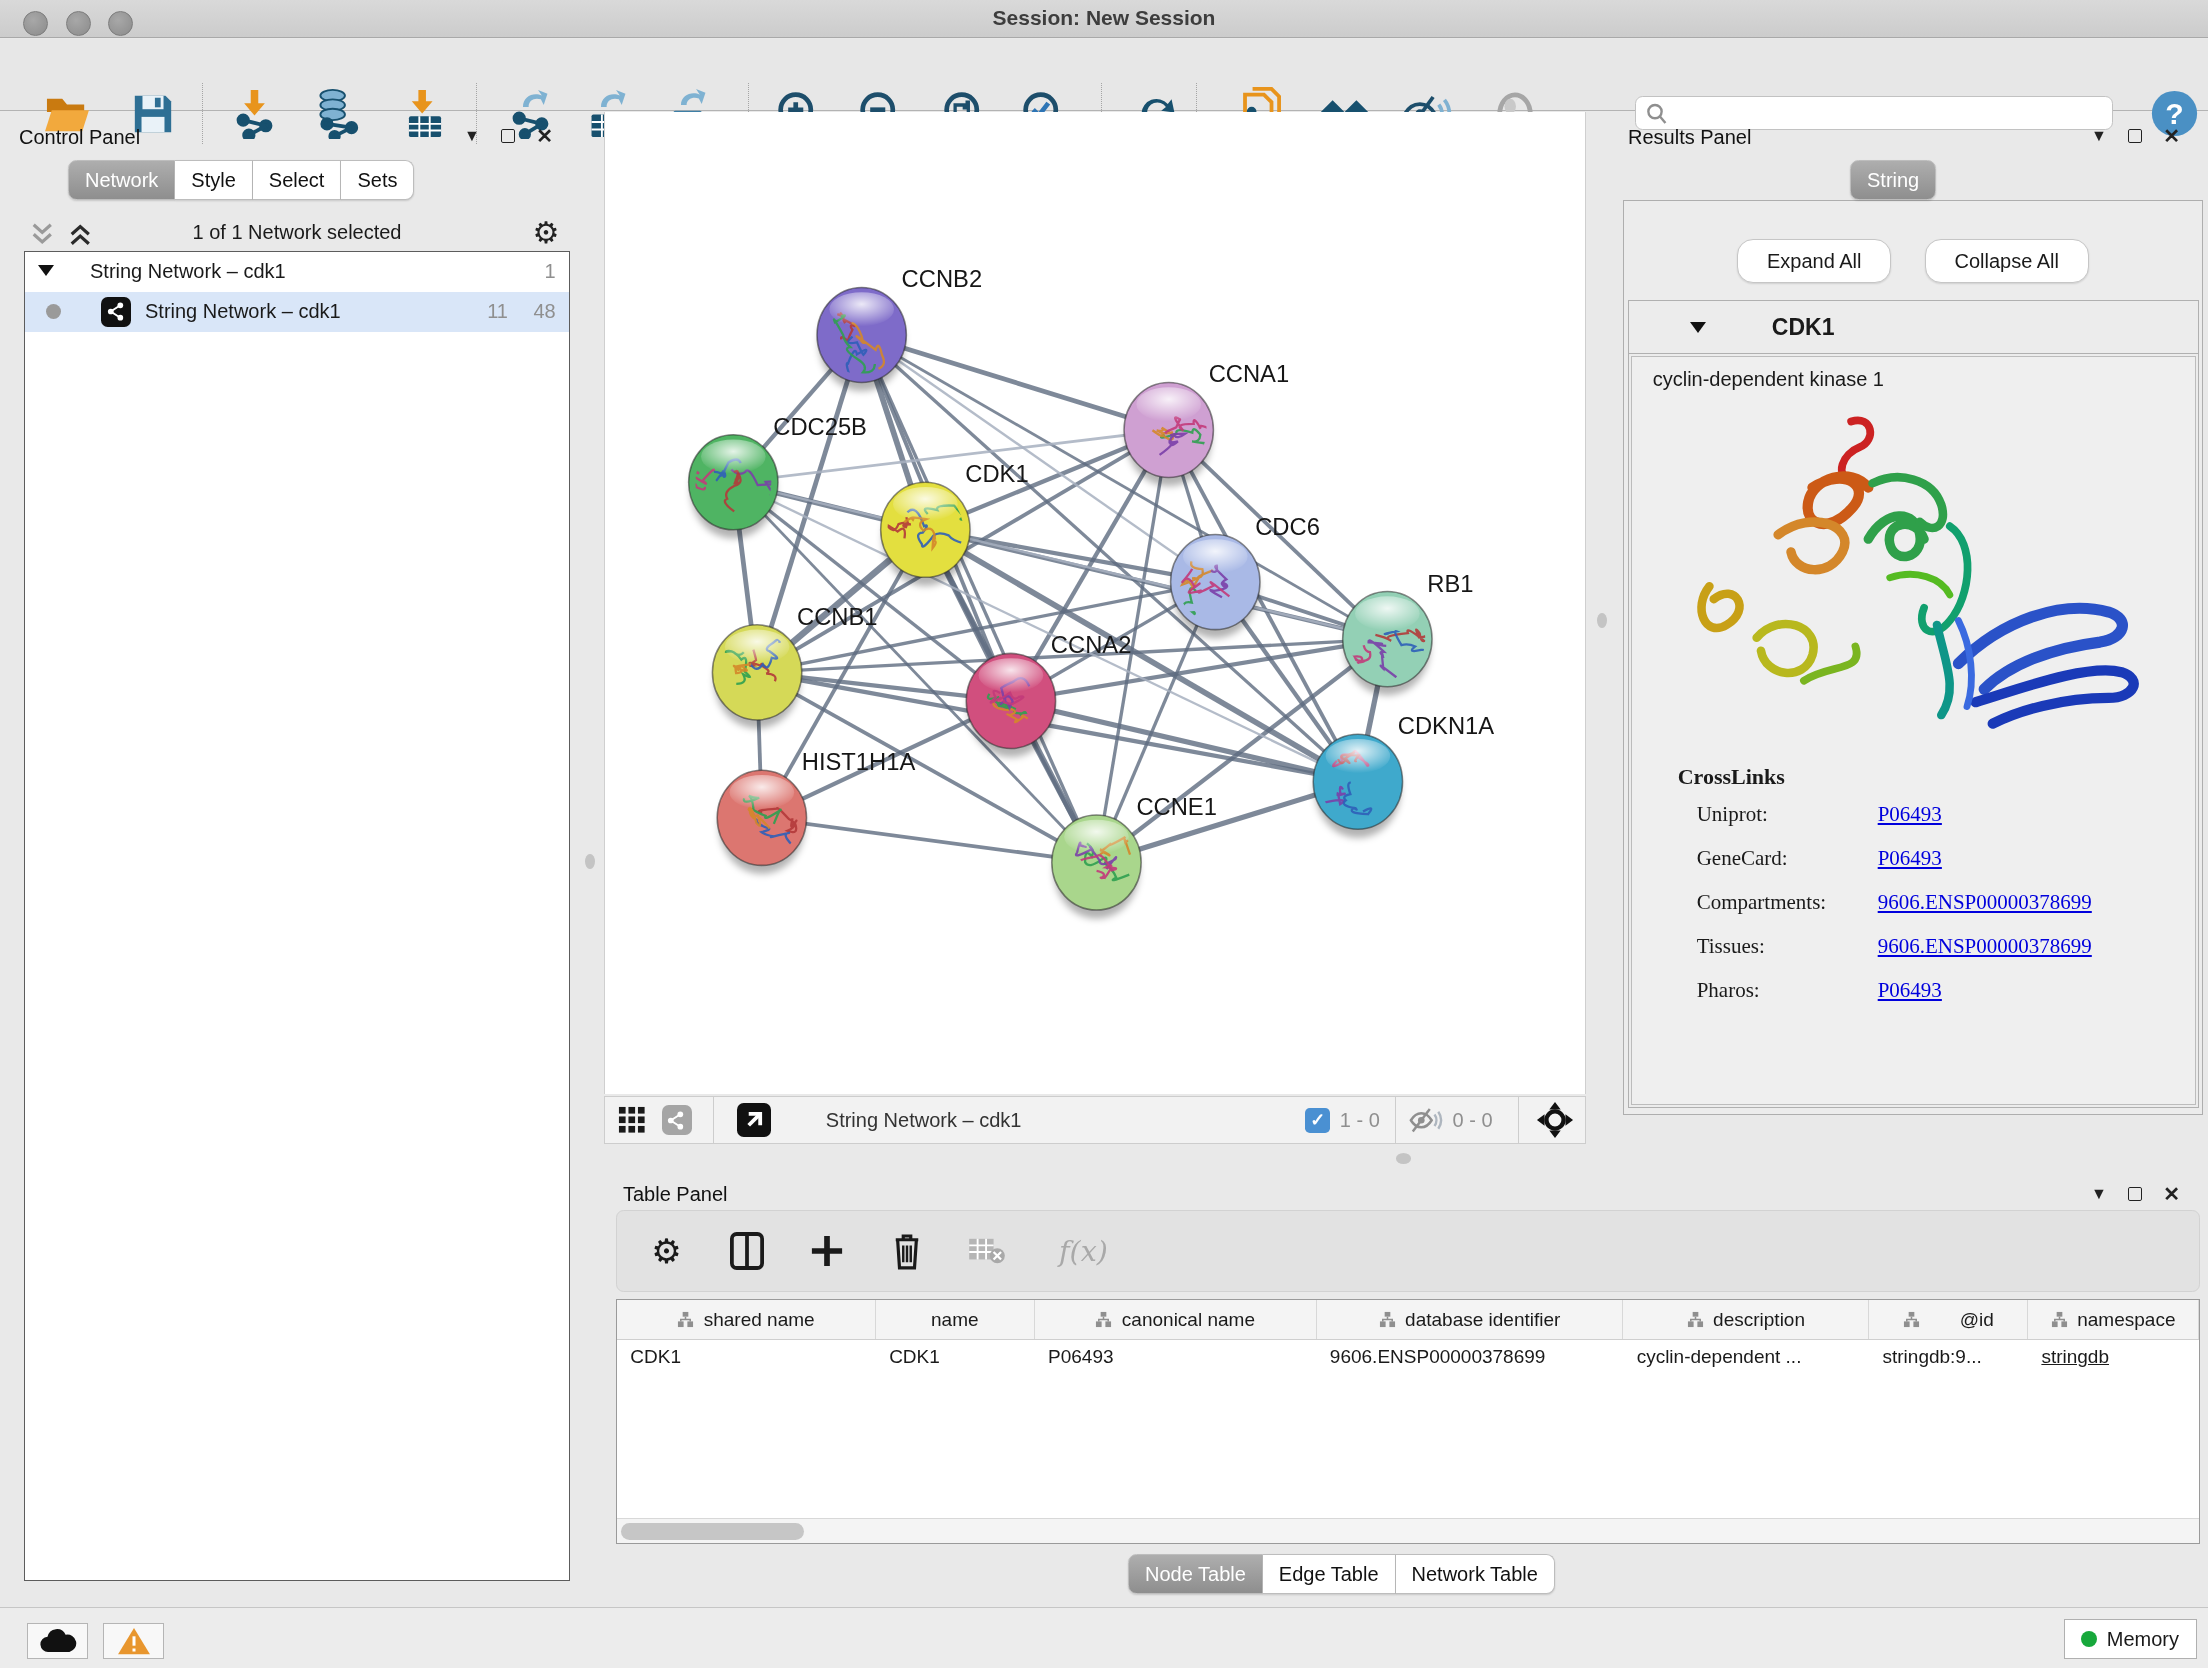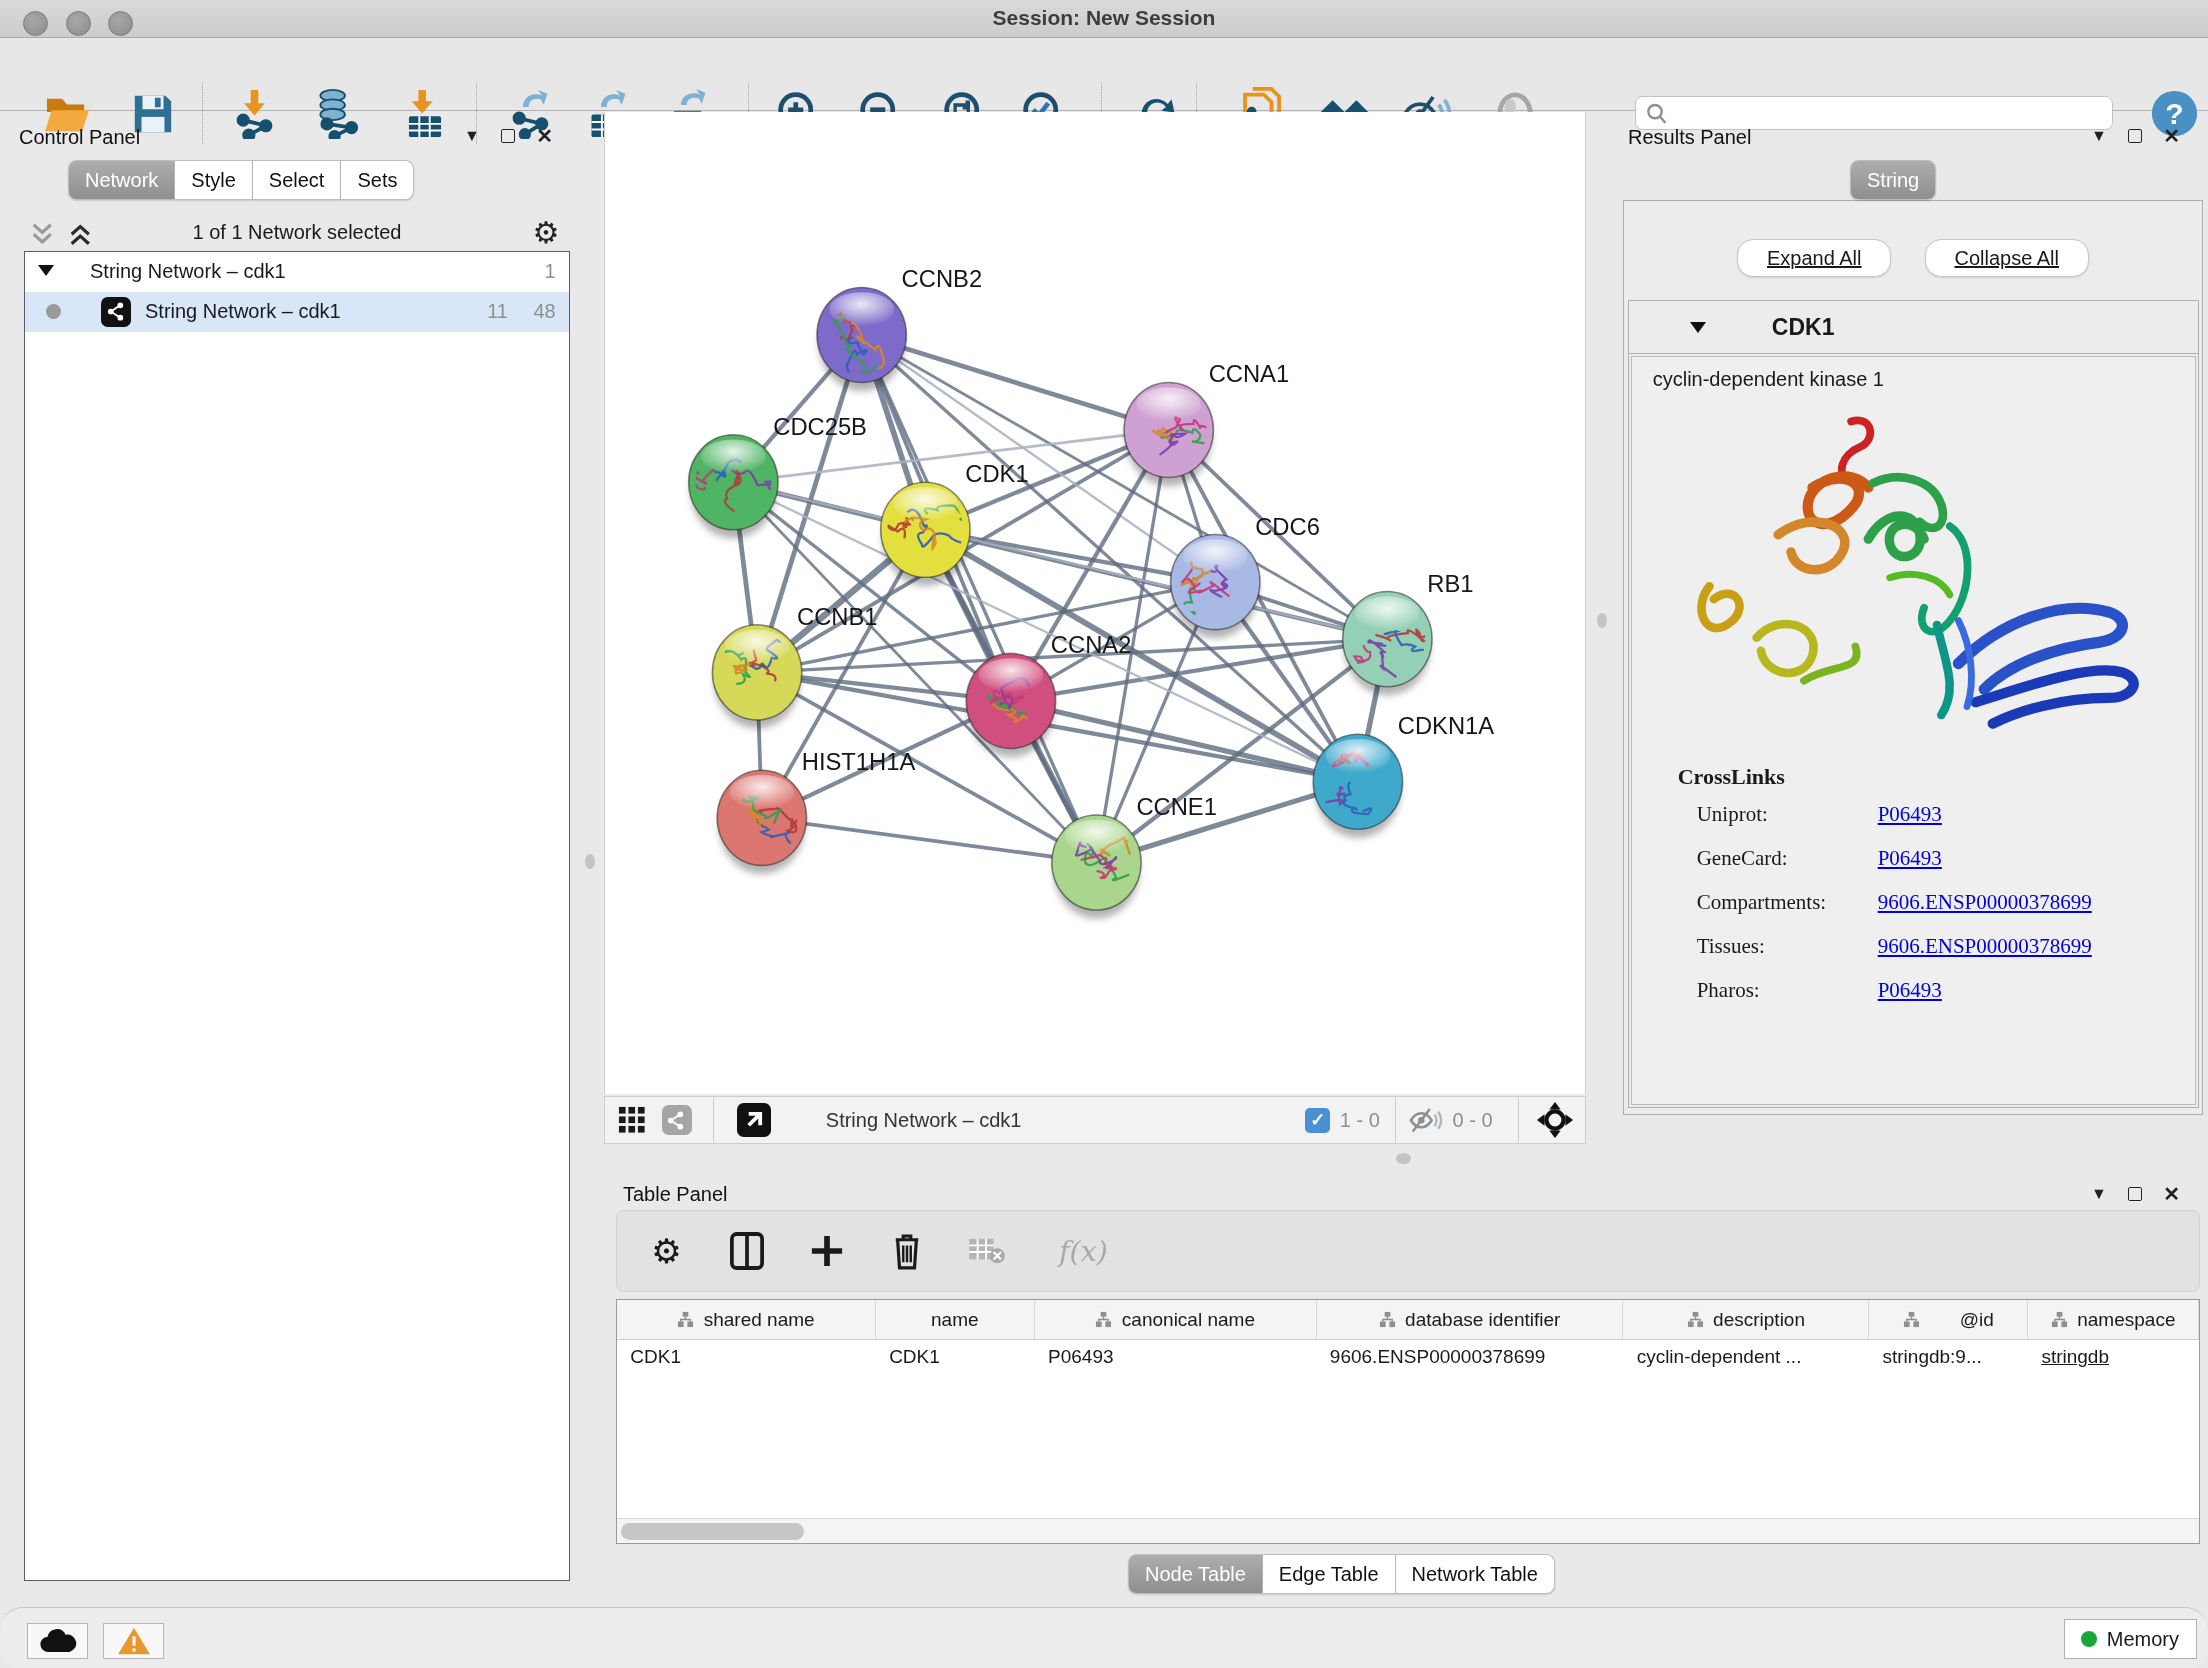--- a/index.html
+++ b/index.html
@@ -66,23 +66,23 @@
   .nb-sep { width:0; height:46px; border-left:1px solid #cdcdcd; }
   .nb-name { font-size:20px; color:#333; }
   .nb-gray { font-size:20px; color:#8f8f8f; }
   .checkbox { width:25px; height:25px; background:#4a90d2; border-radius:4.8px; color:#fff;
     font-size:18px; display:flex; align-items:center; justify-content:center; font-weight:bold; }
   .splitter-dot { position:absolute; background:#c4c4c4; border-radius:50%; }
   
   .rp-outer { position:absolute; left:1623px; top:200px; width:580px; height:915px;
     background:#ececec; border:1px solid #aeaeae; }
   .rp-buttons { position:absolute; top:38px; width:100%; display:flex; justify-content:center; gap:34px; }
-  .btn { height:38px; background:#fff; border:1px solid #c6c6c6; border-radius:16px;
+  .btn { height:44px; background:#fff; border:1px solid #c6c6c6; border-radius:16px;
     font-size:20px; display:flex; align-items:center; justify-content:center; padding:0 28.5px;
-    box-shadow:0 1px 1.9px rgba(0,0,0,.12);text-decoration:underline; }
+    box-shadow:0 1px 1.9px rgba(0,0,0,.12); }
   .rp-section { position:absolute; left:3.8px; top:99px; width:571px; height:808px;
     border:1px solid #b0b0b0; background:#ececec; }
   .rp-sec-head { position:relative; height:53px; border-bottom:1px solid #b0b0b0; }
   .rp-gene { position:absolute; left:143px; top:13.3px; font-size:23px; font-weight:bold; }
   .rp-content { position:absolute; left:1.9px; top:55px; width:565px; height:749px;
     background:#efefef; border:1px solid #bcbcbc; }
   .rp-desc { position:absolute; left:21px; top:11.4px; font-size:20px;text-align:center; }
   .serif { font-family:"Liberation Serif", serif; }
   .xl-title { position:absolute; left:46px; top:407px; font-size:22px; font-weight:bold; }
   .xl-rows { position:absolute; left:65px; top:445px; width:495px; }
@@ -101,21 +101,21 @@
   .th { display:flex; align-items:center; justify-content:center; gap:9.5px;
     font-size:19px; border-right:1px solid #d8d8d8; overflow:hidden; white-space:nowrap; }
   .trow { display:flex; height:36px; }
   .td { font-size:19px; padding:5.7px 0 0 13.3px; overflow:hidden; white-space:nowrap; }
   .hscroll { position:absolute; left:0; bottom:0; width:100%; height:25px;
     background:#f4f4f4; border-top:1px solid #d8d8d8; }
   .hthumb { position:absolute; left:3.8px; top:3.8px; width:183px; height:17px;
     background:#c6c6c6; border-radius:8.6px; }
   
   .statusbar { position:absolute; left:0; top:1607px; width:2208px; height:61px;
-    background:#ececec; border-top:1px solid #c6c6c6;border-radius:23px; }
+    background:#ececec; border-top:1px solid #c6c6c6; }
   .sb-btn { position:absolute; top:15px; width:61px; height:36px; background:#f8f8f8;
     border:1.9px solid #b5b5b5; display:flex; align-items:center; justify-content:center; }
   .memory-btn { position:absolute; right:11.4px; top:11.4px; width:133px; height:40px;
     background:#fff; border:1px solid #b0b0b0; display:flex; align-items:center;
     justify-content:center; gap:9.5px; font-size:20px; }
   .mem-dot { width:16px; height:16px; border-radius:50%; background:#17a83b; }
   svg { display:block; }
   text { font-family:"Liberation Sans", sans-serif; }
 </style>
 </head>

